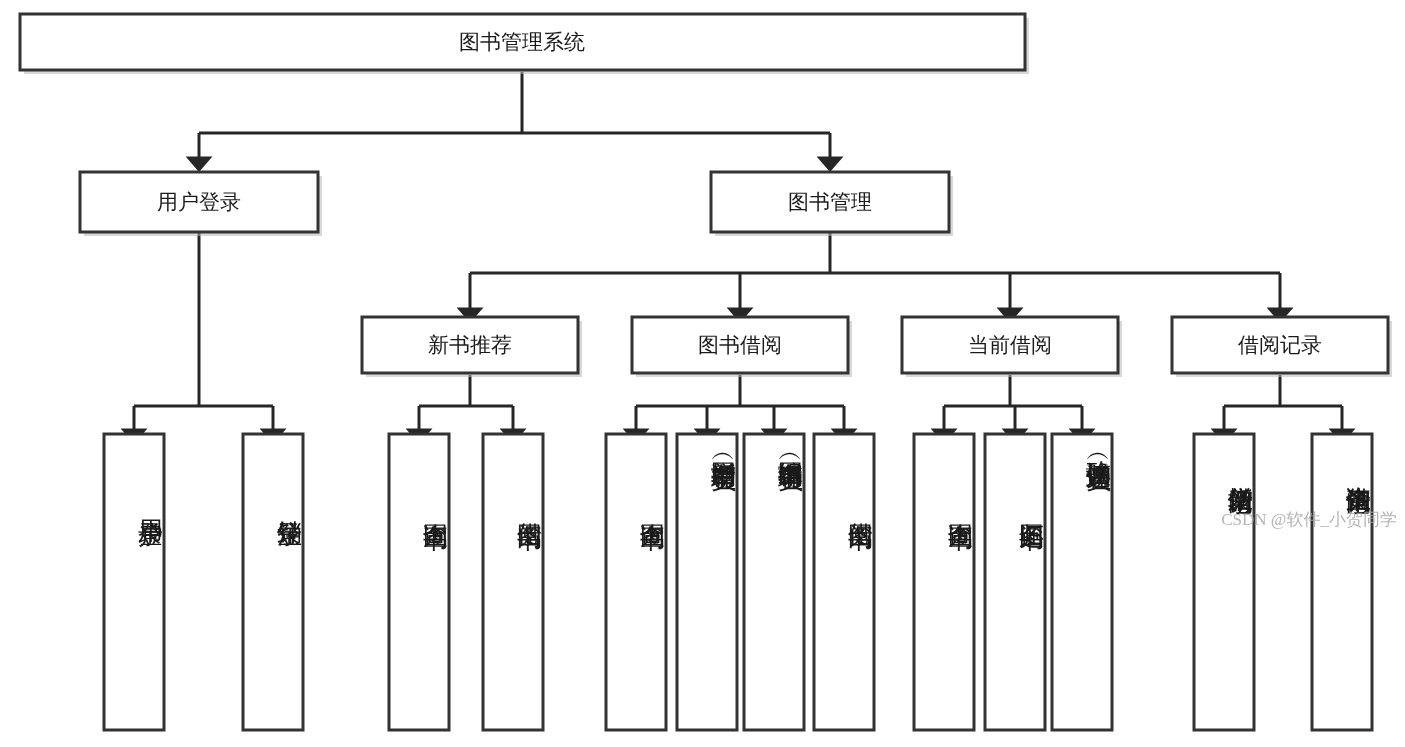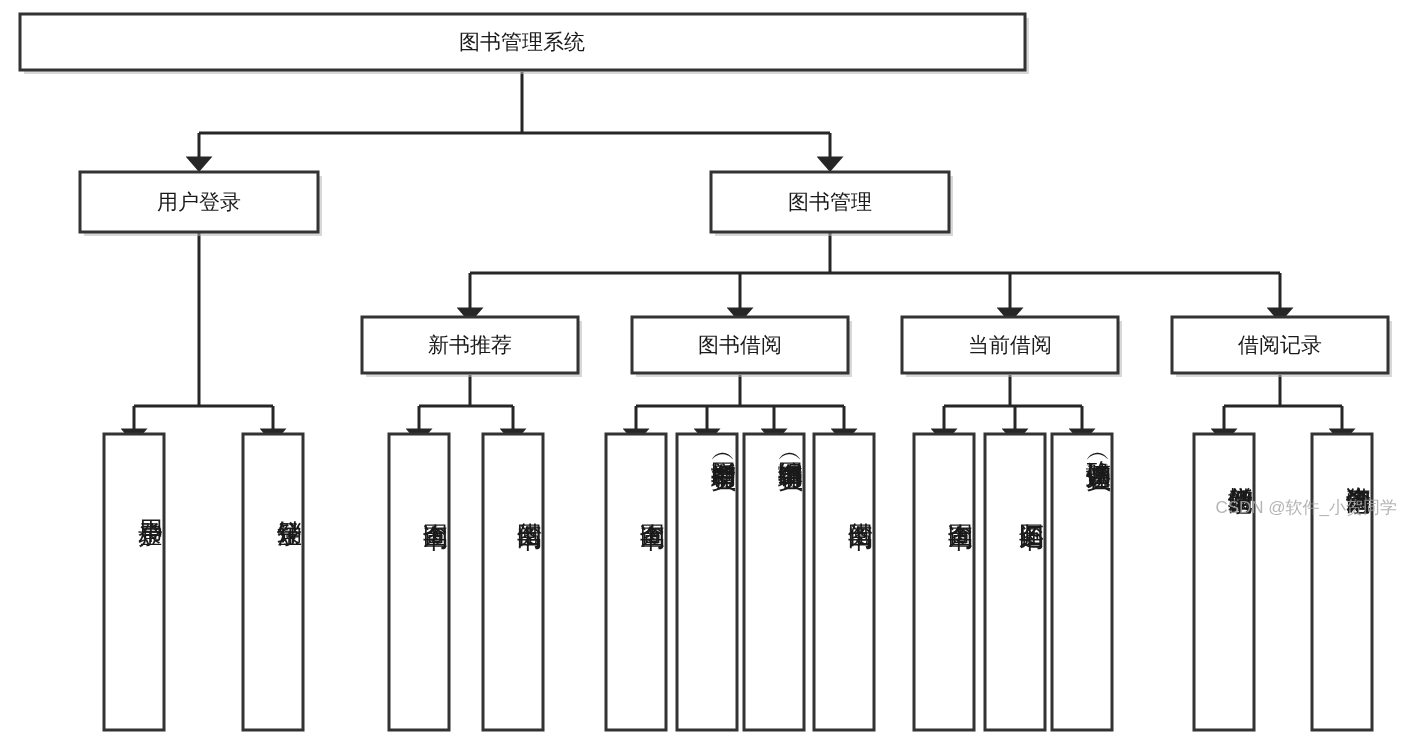--- a/index.html
+++ b/index.html
@@ -58,22 +58,22 @@
     line-height: 1.08;
     color: #1a1a1a;
     letter-spacing: 1px;
     white-space: nowrap;
     text-align: center;
     pointer-events: none;
   }
   .watermark {
     position: absolute;
     right: 8px;
-    bottom: 12px;
-    font-family: Liberation Sans, sans-serif;
+    bottom: 0;
+    font-family: Liberation Serif, serif;
     font-size: 17px;
     color: #a8a8a8;
     opacity: 0.85;
     white-space: nowrap;
   }
 </style>
 </head>
 <body>
 
 <div id="diagram-root">

